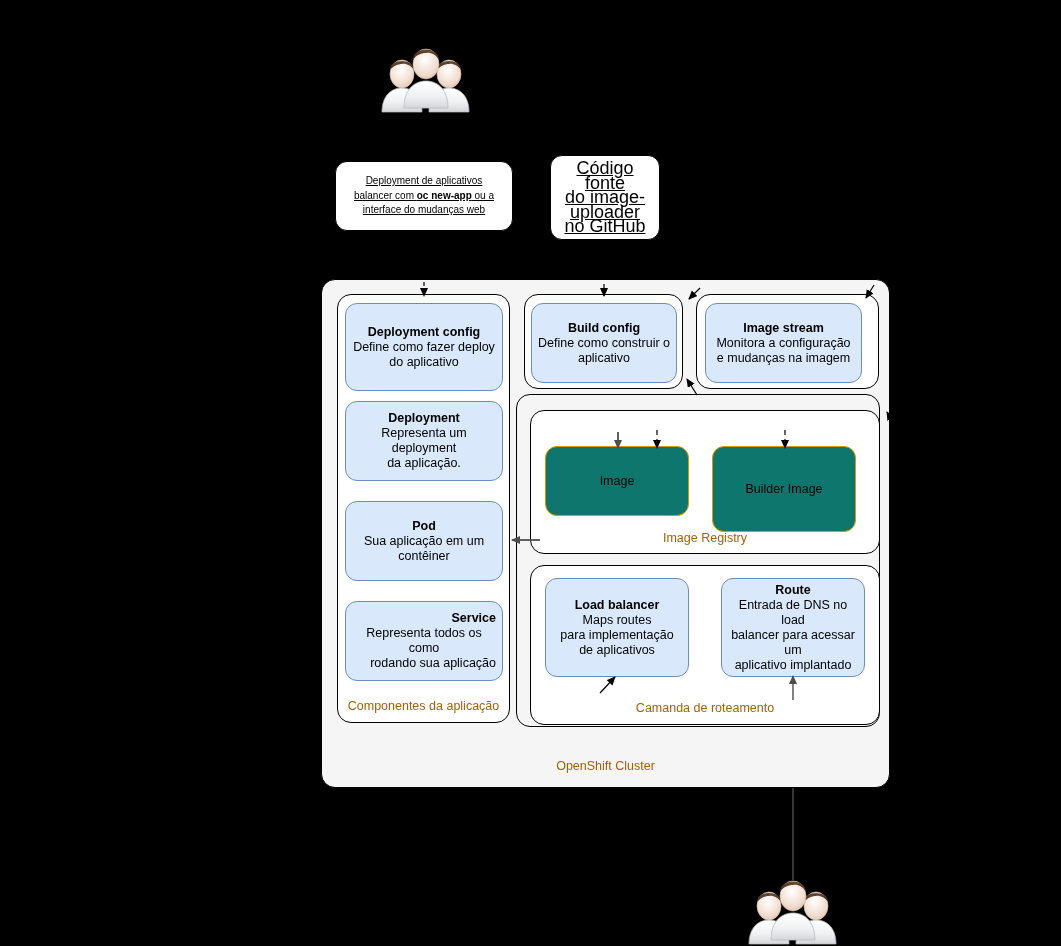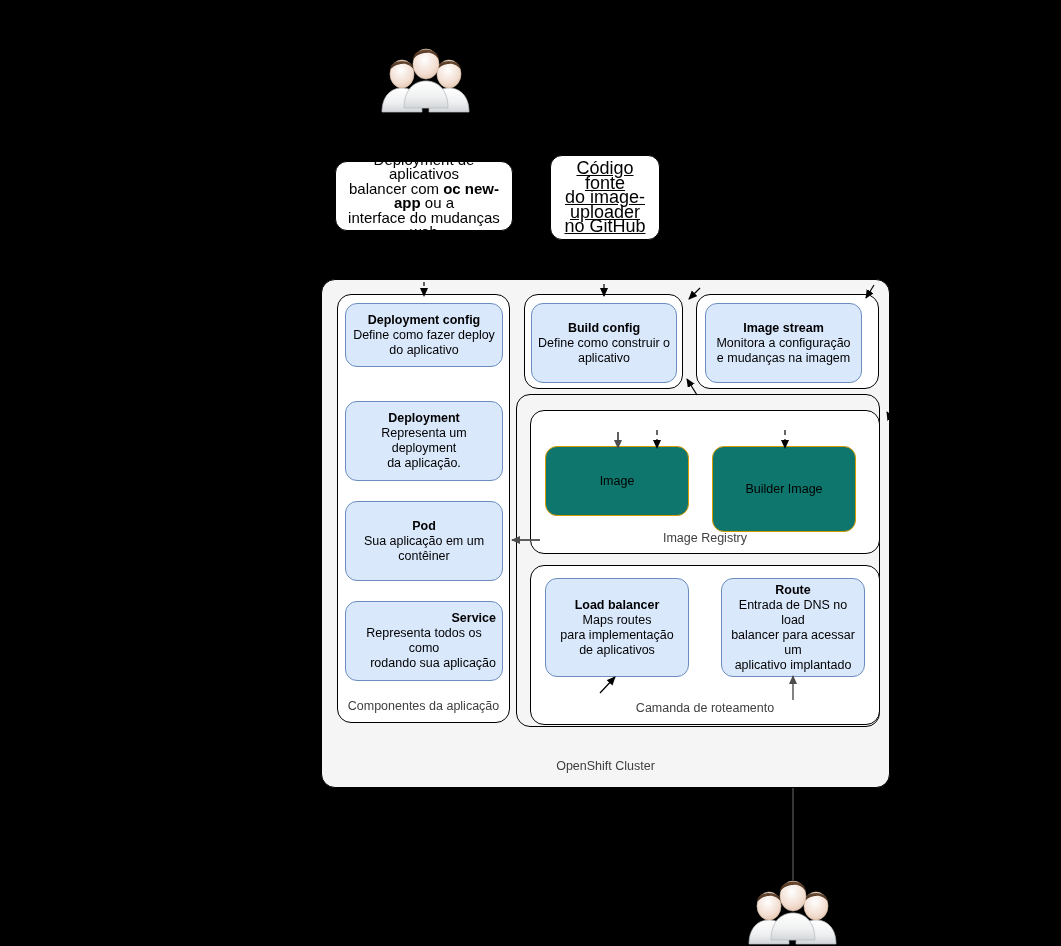--- a/index.html
+++ b/index.html
@@ -52,21 +52,21 @@
   .container {
     position: absolute;
     border: 1px solid #000;
     border-radius: 14px;
   }
   .container > .clabel {
     position: absolute;
     left: 0; right: 0;
     text-align: center;
     font-size: 12.5px;
-    color: #404040;
+    color: #a16207;
   }
   .cluster {
     background: #f5f5f5;
   }
   .subcluster-white {
     background: #ffffff;
   }
   .group-plain {
     background: #ffffff;
   }
@@ -158,21 +158,21 @@
 
       <g>
         <path d="M26,70 C26,52 36,43 48,43 C60,43 70,52 70,70 Z" fill="url(#shirt)" stroke="#b9bcc0" stroke-width="0.8"></path>
         <ellipse cx="48" cy="26" rx="13" ry="15" fill="url(#face)" stroke="#d9bda7" stroke-width="0.6"></ellipse>
         <path d="M35,22 C35,8 61,8 61,22 C58,16 52,14 48,15 C43,15 38,17 35,22 Z" fill="url(#hair)"></path>
       </g>
     </svg>
   </div>
 
   <div class="node white" style="left:335px; top:161px; width:178px; height:70px;">
-    <div style="line-height:14.5px; font-size:15px;">
+    <div style="line-height:14.5px; font-size:10px;text-decoration:underline;">
       <span>Deployment de aplicativos</span><br>
       <span>balancer com </span><b>oc new-app</b><span> ou a</span><br>
       <span>interface do mudanças web</span>
     </div>
   </div>
 
   <div class="node white" style="left:550px; top:155px; width:110px; height:85px;">
     <div style="line-height:14.5px; font-size:18px;text-decoration:underline;">
       <span>Código fonte</span><br>
       <span>do image-uploader</span><br>
@@ -181,21 +181,21 @@
   </div>
 
   <div class="container cluster" style="left:321px; top:279px; width:569px; height:509px;">
     <div class="clabel" style="bottom:14px;">OpenShift Cluster</div>
   </div>
 
   <div class="container group-plain" style="left:337px; top:294px; width:173px; height:429px;">
     <div class="clabel" style="bottom:9px;">Componentes da aplicação</div>
   </div>
 
-  <div class="node blue" style="left:345px; top:303px; width:158px; height:64px;">
+  <div class="node blue" style="left:345px; top:303px; width:158px; height:88px;">
     <span class="ttl">Deployment config</span>
     <span class="sub">Define como fazer deploy</span>
     <span class="sub">do aplicativo</span>
   </div>
 
   <div class="node blue" style="left:345px; top:401px; width:158px; height:80px;">
     <span class="ttl">Deployment</span>
     <span class="sub">Representa um deployment</span>
     <span class="sub">da aplicação.</span>
   </div>

